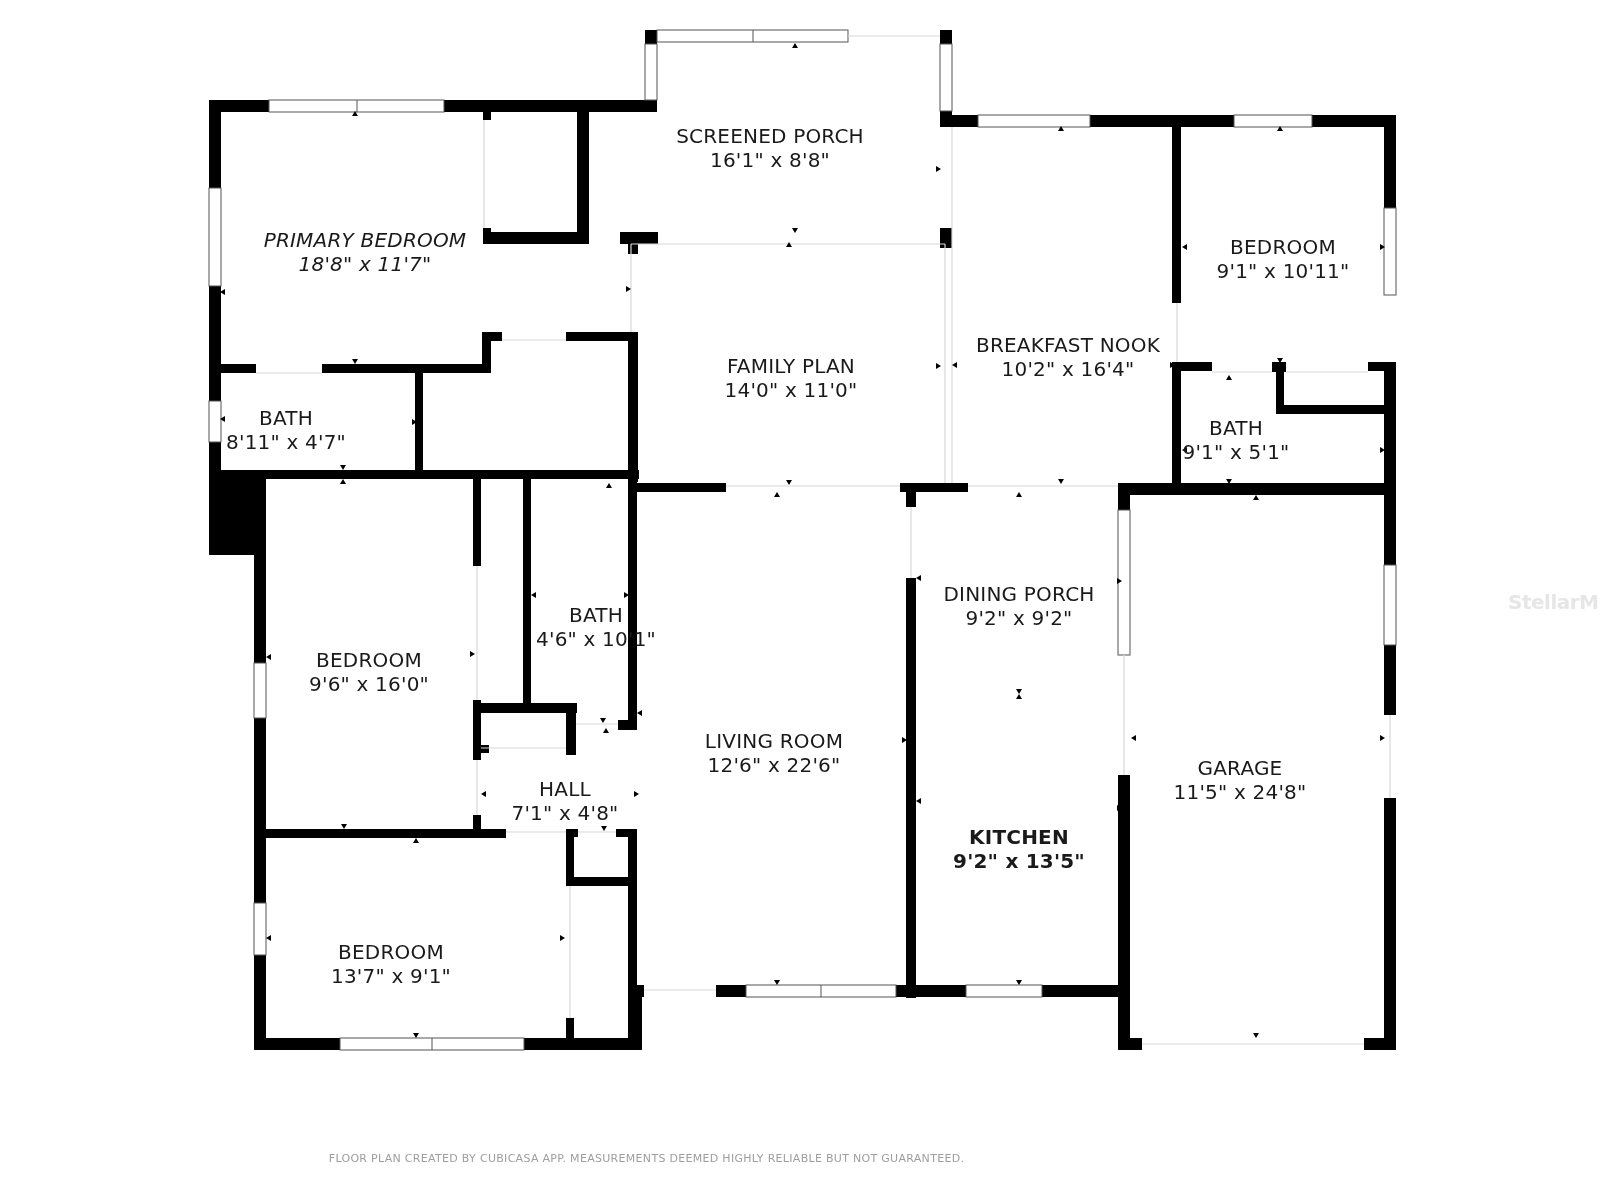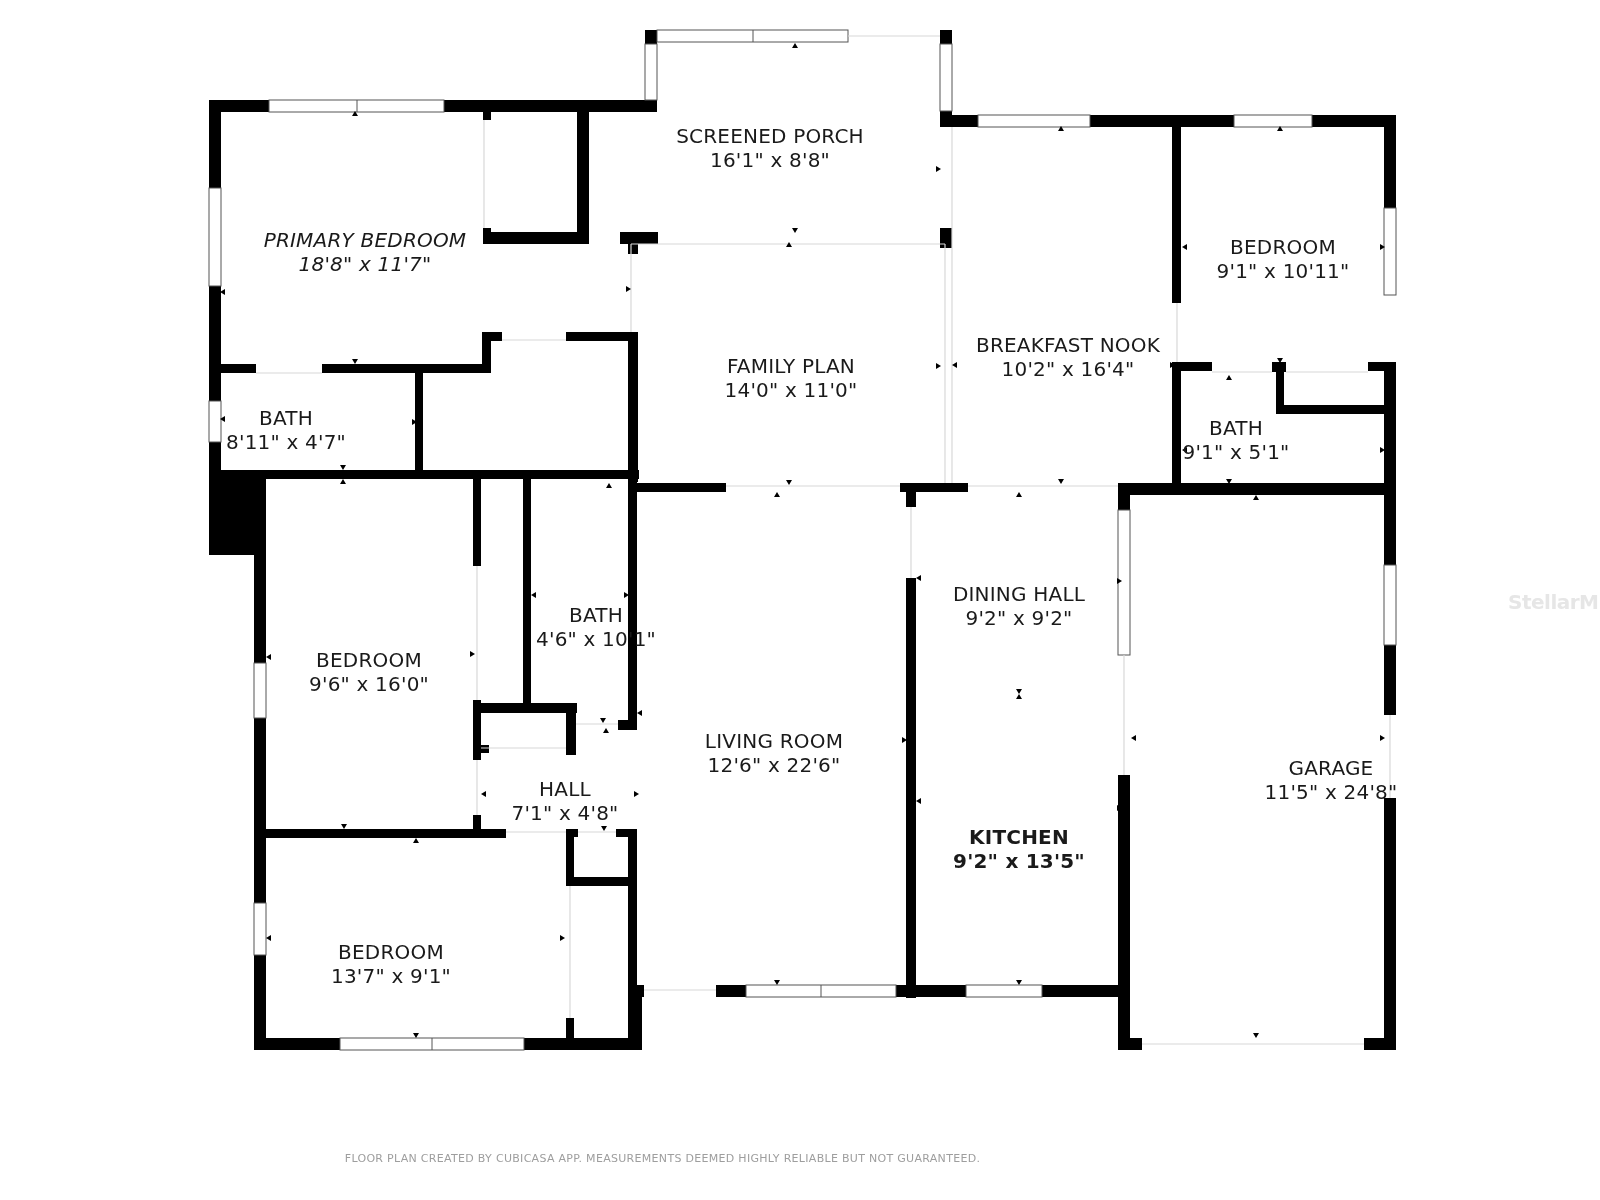--- a/index.html
+++ b/index.html
@@ -4,21 +4,21 @@
   <style>
     html, body { margin: 0; padding: 0; background: #ffffff; }
     body { width: 1600px; height: 1200px; position: relative; overflow: hidden; font-family: "DejaVu Sans", sans-serif; }
     #plan { position: absolute; left: 0; top: 0; width: 1600px; height: 1200px; }
     .wall { fill: #000000; }
     .win { fill: #ffffff; stroke: #555555; stroke-width: 1; }
     .opening { stroke: #d8d8d8; stroke-width: 1.2; fill: none; }
     .marker { fill: #000000; }
     .room-label { position: absolute; transform: translate(-50%, -50%); text-align: center; color: #1a1a1a; white-space: nowrap; line-height: 24px; font-size: 20px; letter-spacing: 0.2px; }
     .room-name, .room-dim { display: block; }
-    .footer { position: absolute; left: 16px; width: 1293px; top: 1152px; text-align: center; font-size: 11px; color: #9e9e9e; letter-spacing: 0.3px; }
+    .footer { position: absolute; left: 0; width: 1293px; top: 1152px; text-align: center; font-size: 11px; color: #9e9e9e; letter-spacing: 0.3px; }
     .watermark { position: absolute; left: 1508px; top: 590px; font-size: 20px; color: #e6e6e6; font-weight: bold; letter-spacing: -0.5px; }
   </style>
 </head>
 <body>
 
 <svg id="plan" viewBox="0 0 1600 1200" xmlns="http://www.w3.org/2000/svg">
 
   <g>
 
     <rect class="wall" x="209" y="100" width="60" height="12"></rect>
@@ -251,36 +251,36 @@
 </div>
 <div class="room-label" style="left:286px; top:430px;">
   <span class="room-name">BATH</span>
   <span class="room-dim">8'11" x 4'7"</span>
 </div>
 <div class="room-label" style="left:1236px; top:440px;">
   <span class="room-name">BATH</span>
   <span class="room-dim">9'1" x 5'1"</span>
 </div>
 <div class="room-label" style="left:1019px; top:606px;">
-  <span class="room-name">DINING HALL</span>
+  <span class="room-name">DINING PORCH</span>
   <span class="room-dim">9'2" x 9'2"</span>
 </div>
 <div class="room-label" style="left:596px; top:627px;">
   <span class="room-name">BATH</span>
   <span class="room-dim">4'6" x 10'1"</span>
 </div>
 <div class="room-label" style="left:369px; top:672px;">
   <span class="room-name">BEDROOM</span>
   <span class="room-dim">9'6" x 16'0"</span>
 </div>
 <div class="room-label" style="left:774px; top:753px;">
   <span class="room-name">LIVING ROOM</span>
   <span class="room-dim">12'6" x 22'6"</span>
 </div>
-<div class="room-label" style="left:1331px; top:780px;text-align:center;">
+<div class="room-label" style="left:1240px; top:780px;text-align:center;">
   <span class="room-name">GARAGE</span>
   <span class="room-dim">11'5" x 24'8"</span>
 </div>
 <div class="room-label" style="left:565px; top:801px;">
   <span class="room-name">HALL</span>
   <span class="room-dim">7'1" x 4'8"</span>
 </div>
 <div class="room-label" style="left:1019px; top:849px;font-weight:bold;">
   <span class="room-name">KITCHEN</span>
   <span class="room-dim">9'2" x 13'5"</span>

